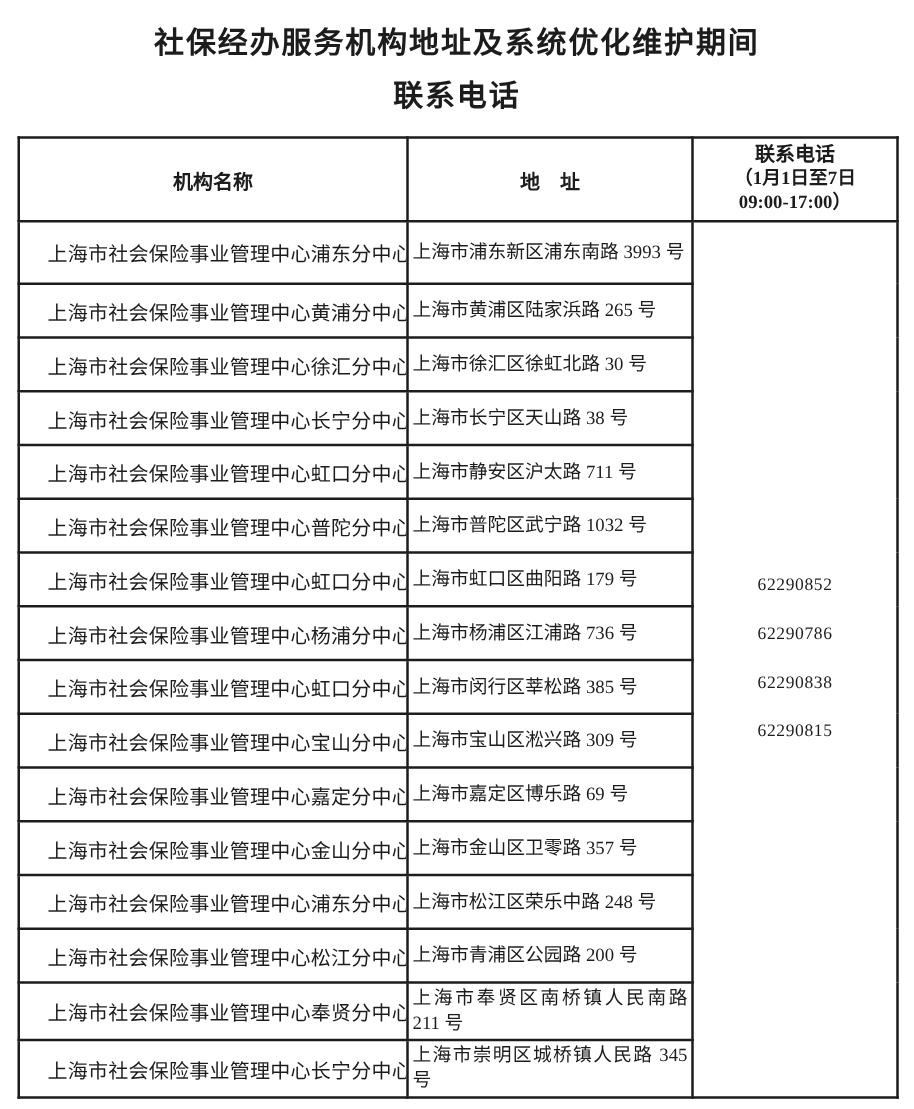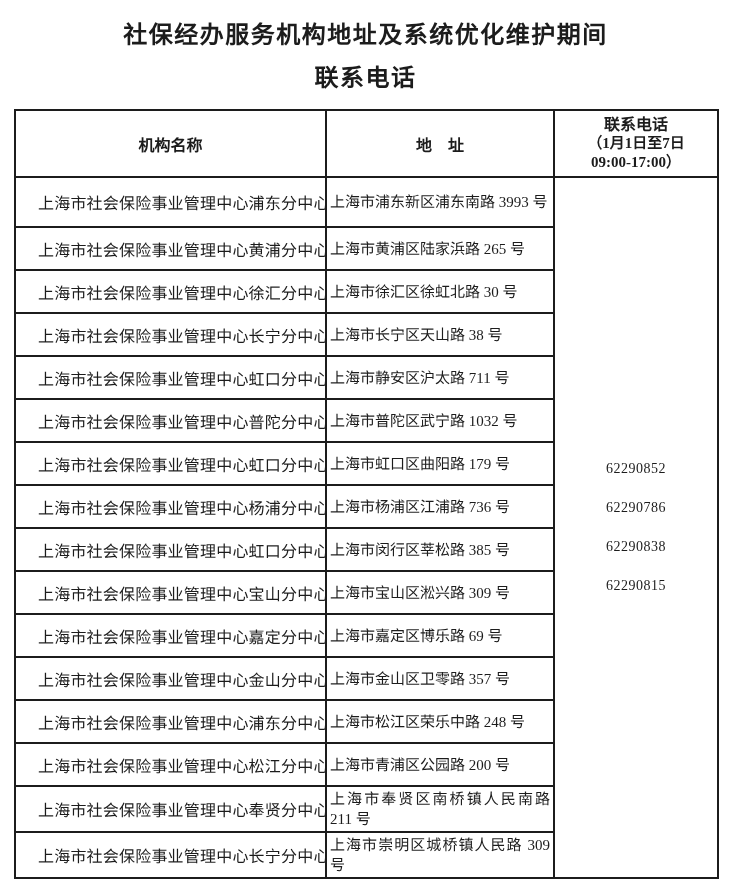--- a/index.html
+++ b/index.html
@@ -176,16 +176,16 @@
     <tr>
       <td class="org">上海市社会保险事业管理中心松江分中心</td>
       <td class="addr">上海市青浦区公园路 200 号</td>
     </tr>
     <tr>
       <td class="org">上海市社会保险事业管理中心奉贤分中心</td>
       <td class="addr">上海市奉贤区南桥镇人民南路 211 号</td>
     </tr>
     <tr>
       <td class="org">上海市社会保险事业管理中心长宁分中心</td>
-      <td class="addr">上海市崇明区城桥镇人民路 309 号</td>
+      <td class="addr">上海市崇明区城桥镇人民路 345 号</td>
     </tr>
   </tbody>
 </table>
 
 </body></html>

